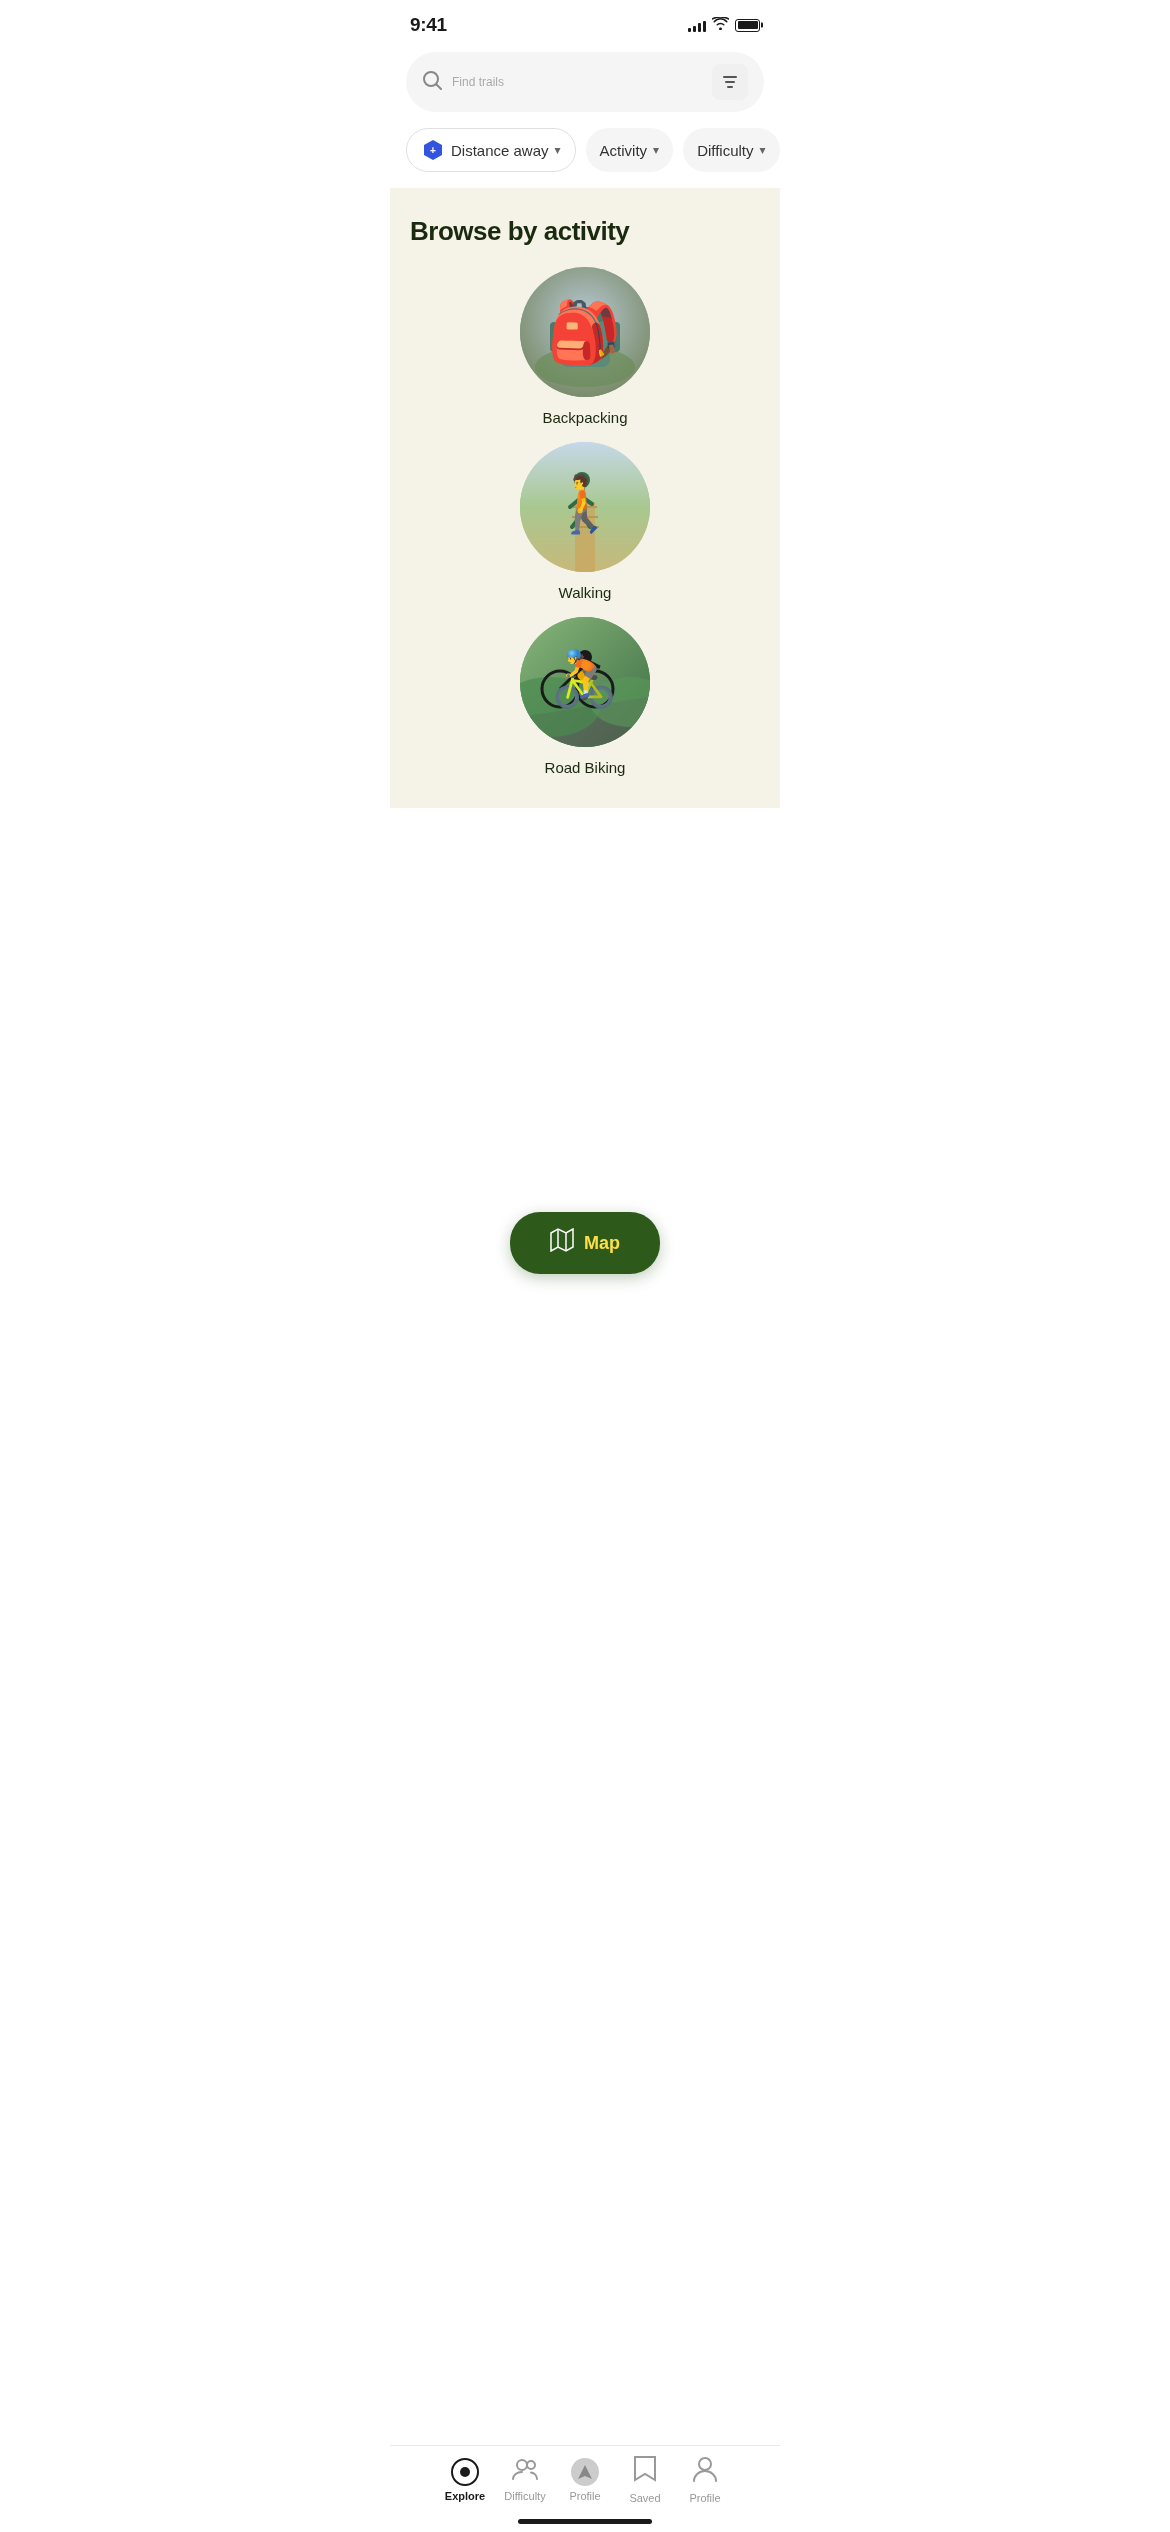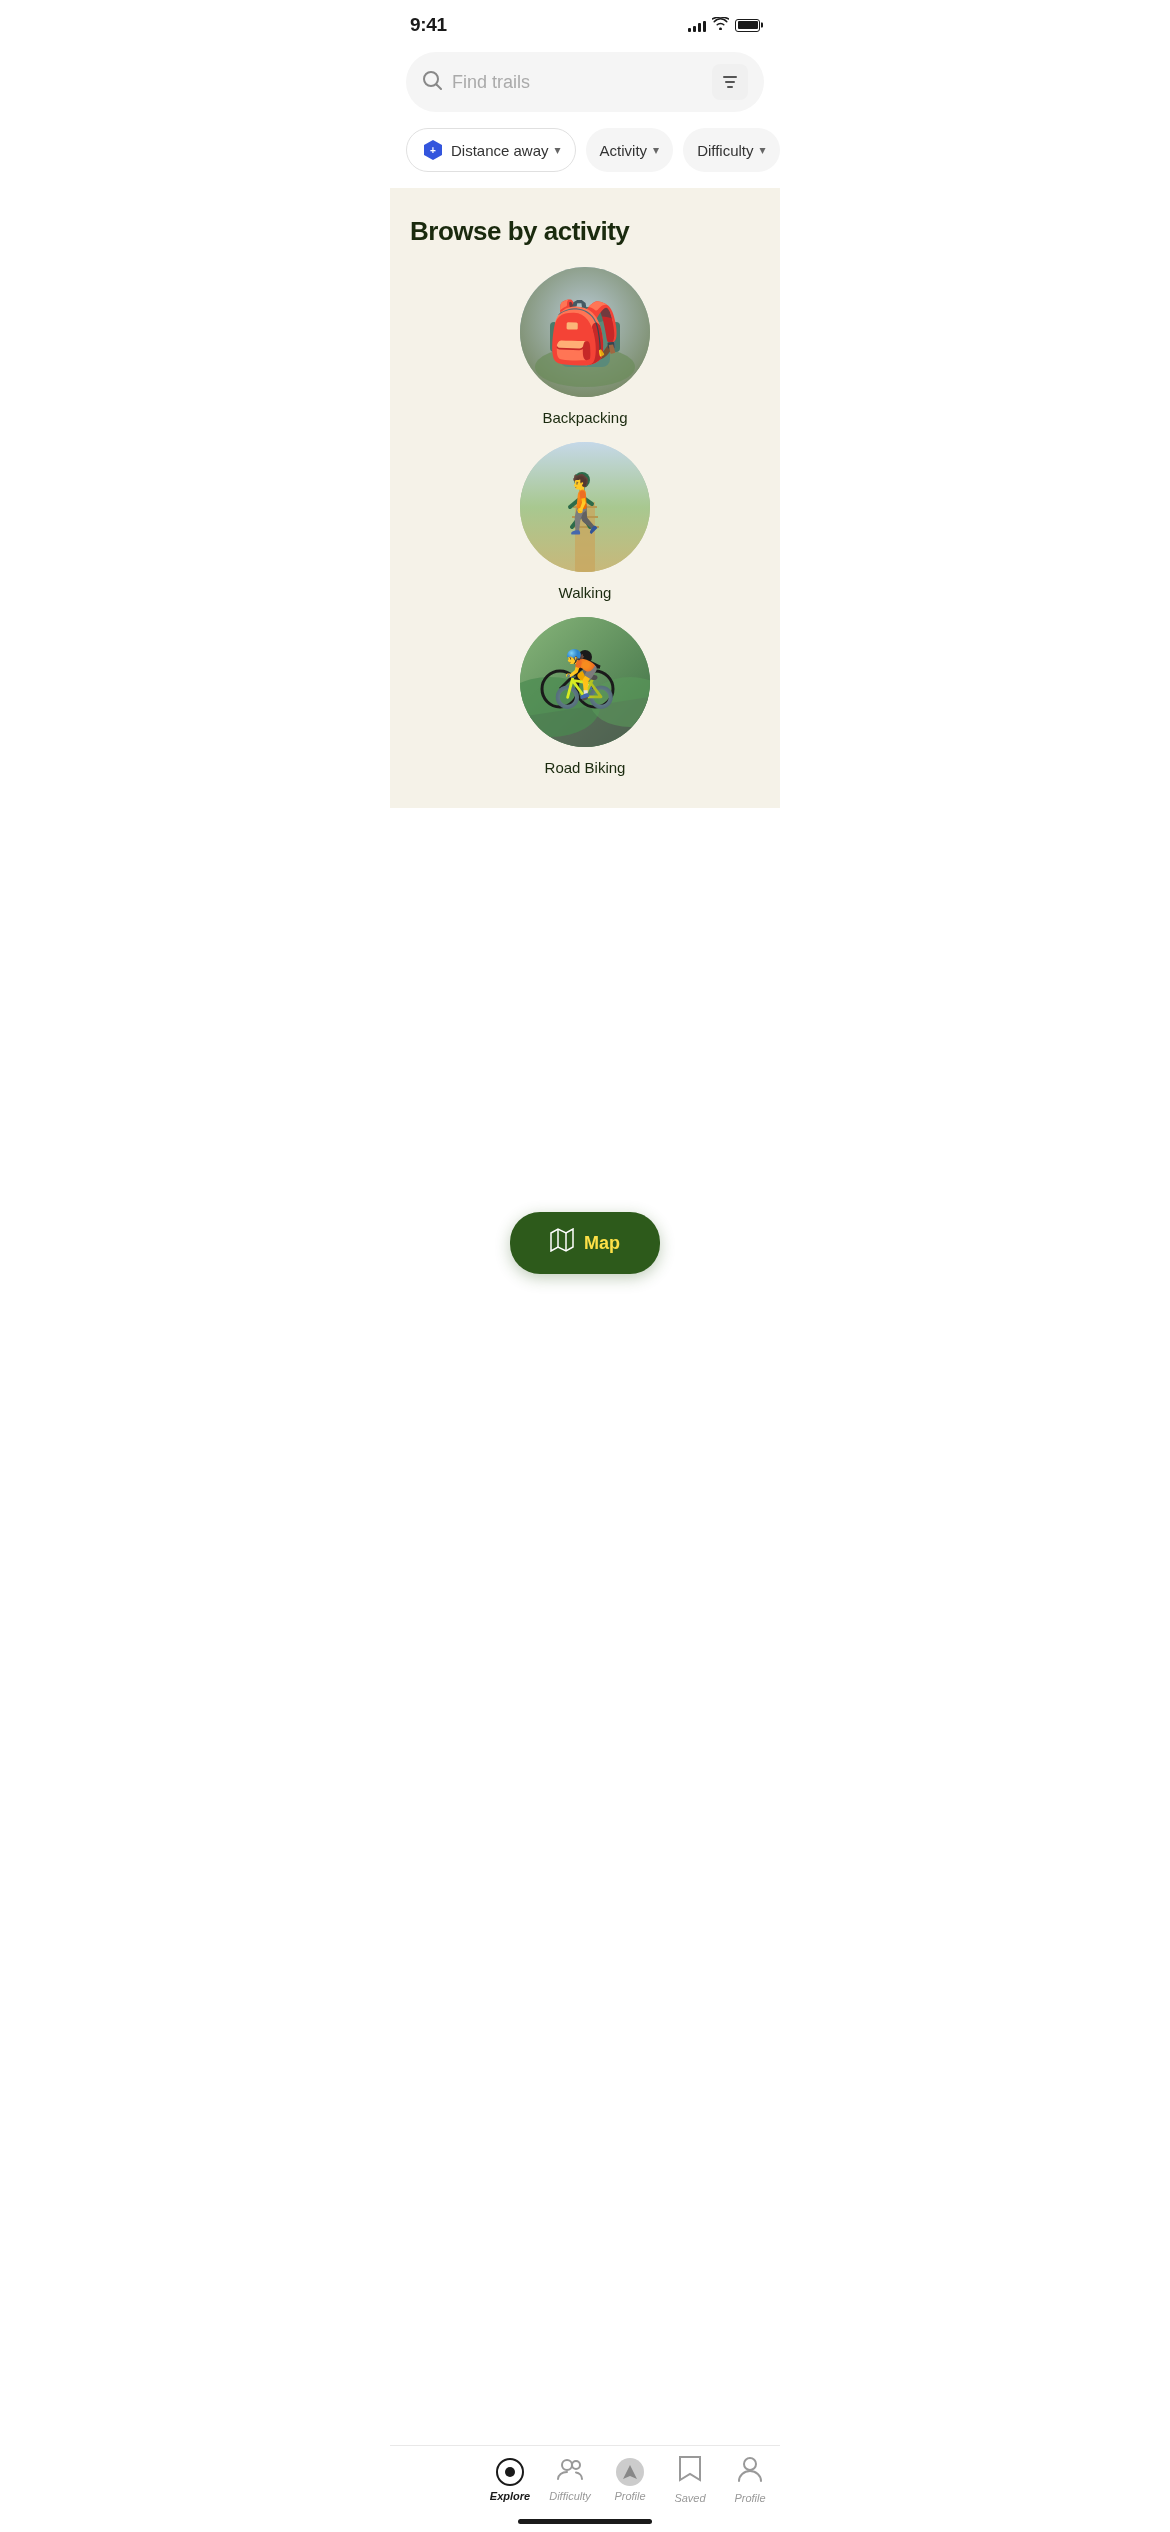--- a/index.html
+++ b/index.html
@@ -105,21 +105,21 @@
       gap: 10px;
     }
 
     .search-icon-wrap {
       color: #888;
       font-size: 18px;
     }
 
     .search-input-text {
       flex: 1;
-      font-size: 18px;
+      font-size: 12px;
       color: #aaa;
     }
 
     .filter-btn {
       width: 36px;
       height: 36px;
       background: #f0f0f0;
       border-radius: 8px;
       display: flex;
       align-items: center;
@@ -315,23 +315,22 @@
     .bottom-nav {
       position: fixed;
       bottom: 0;
       left: 50%;
       transform: translateX(-50%);
       width: 390px;
       background: #ffffff;
       border-top: 1px solid #e8e8e8;
       display: flex;
       align-items: center;
-      justify-content: flex-end;
+      justify-content: center;
       padding: 10px 0 28px 0;
-      font-style: italic;
     }
 
     .nav-item {
       display: flex;
       flex-direction: column;
       align-items: center;
       gap: 4px;
       cursor: pointer;
       min-width: 60px;
     }

